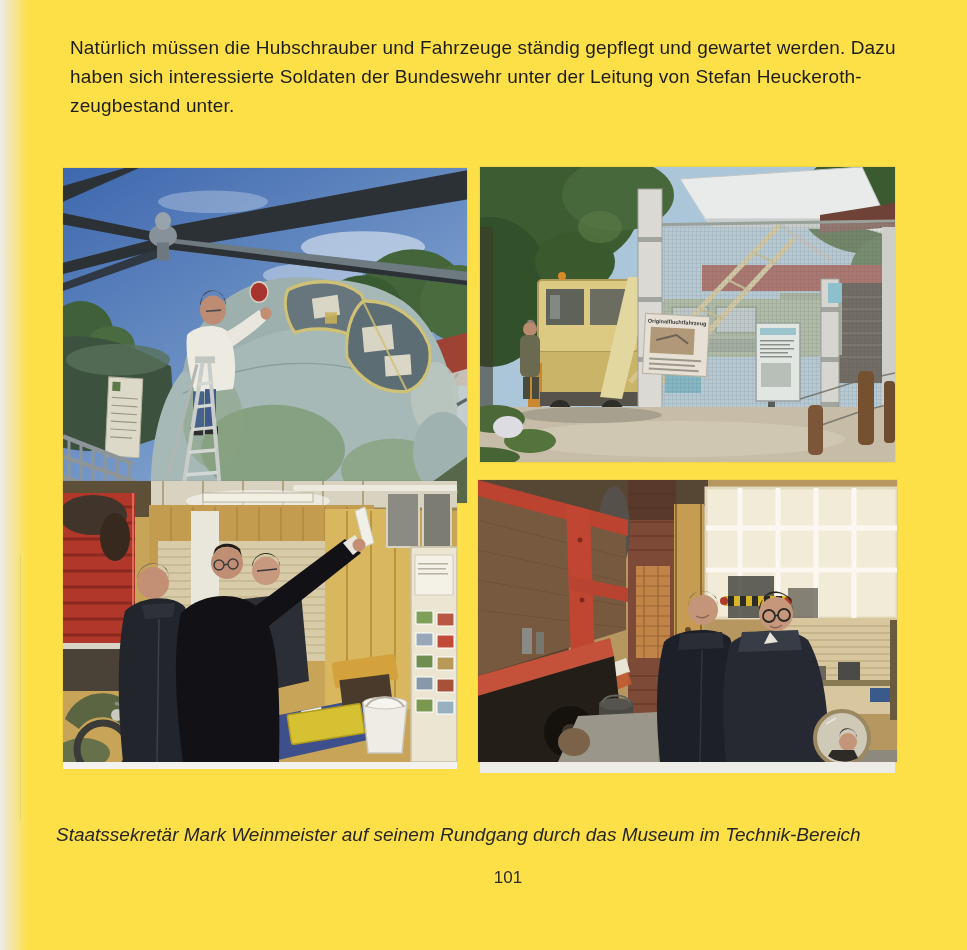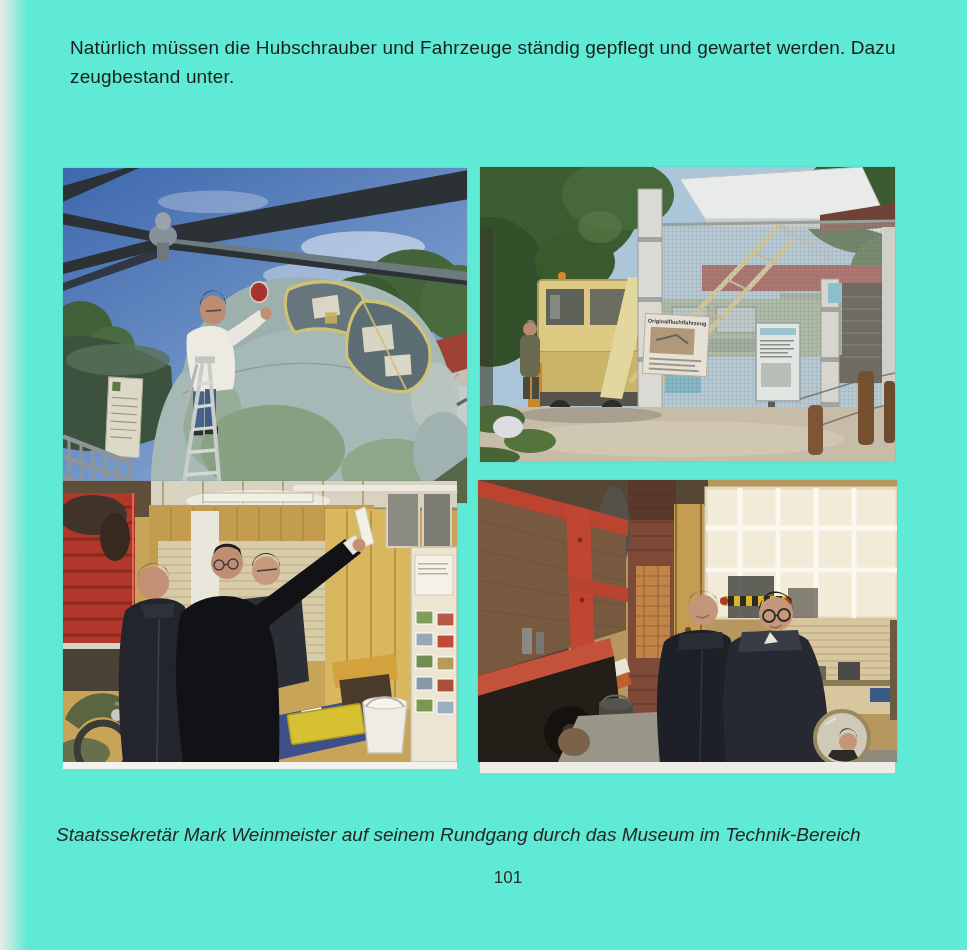--- a/index.html
+++ b/index.html
@@ -1,18 +1,18 @@
 <!DOCTYPE html>
 <html lang="de"><head>
 <meta charset="utf-8">
 <style>
   html,body{margin:0;padding:0;background:#fbfaf7;}
   .page{
     position:relative;width:967px;height:950px;overflow:hidden;
-    background:#5eead4;font-family:"Liberation Sans",sans-serif;color:#1e1e1e;text-decoration:underline;
+    background:#fde047;font-family:"Liberation Sans",sans-serif;color:#1e1e1e;text-decoration:underline;
   }
   .edge-shade{position:absolute;left:0;top:0;width:28px;height:950px;
     background:linear-gradient(to right,#ecebe7,rgba(251,250,247,0));pointer-events:none;}
   .fold-line{position:absolute;left:20px;top:555px;width:1px;height:265px;background:rgba(110,110,105,.12);}
   .scan-band{position:absolute;background:#edece7;}
   .intro{position:absolute;left:70px;top:33px;font-size:19px;line-height:29px;letter-spacing:.15px;color:#1d1d1d;}
   .intro .line{white-space:nowrap;}
   .caption{position:absolute;left:56px;top:813px;font-size:19px;line-height:28px;font-style:italic;color:#262626;margin-top:8px;}
   .caption .line{white-space:nowrap;}
   .pageno{position:absolute;left:508px;top:868px;transform:translateX(-50%);font-size:17px;color:#2b2b2b;}
@@ -23,20 +23,21 @@
   #p3{left:63px;top:481px;width:394px;height:281px;}
   #p4{left:478px;top:480px;width:419px;height:282px;}
 </style>
 </head>
 <body>
 
 <div class="page">
 
   <div class="intro">
     <div class="line">Natürlich müssen die Hubschrauber und Fahrzeuge ständig gepflegt und gewartet werden. Dazu</div>
+    <div class="line">haben sich interessierte Soldaten der Bundeswehr unter der Leitung von Stefan Heuckeroth-</div>
     <div class="line">zeugbestand unter.</div>
   </div>
 
   <figure class="photo" id="p1" aria-label="Mann in weißem T-Shirt auf einer Leiter bei der Wartung eines getarnten Mi-24 Hubschraubers unter blauem Himmel">
     <svg viewBox="0 0 404 297" preserveAspectRatio="none">
       <defs>
         <linearGradient id="p1sky" x1="0" y1="0" x2="0.7" y2="1">
           <stop offset="0" stop-color="#3e68ae"></stop>
             <stop offset="1" stop-color="#8fafd6"></stop>
         </linearGradient>

